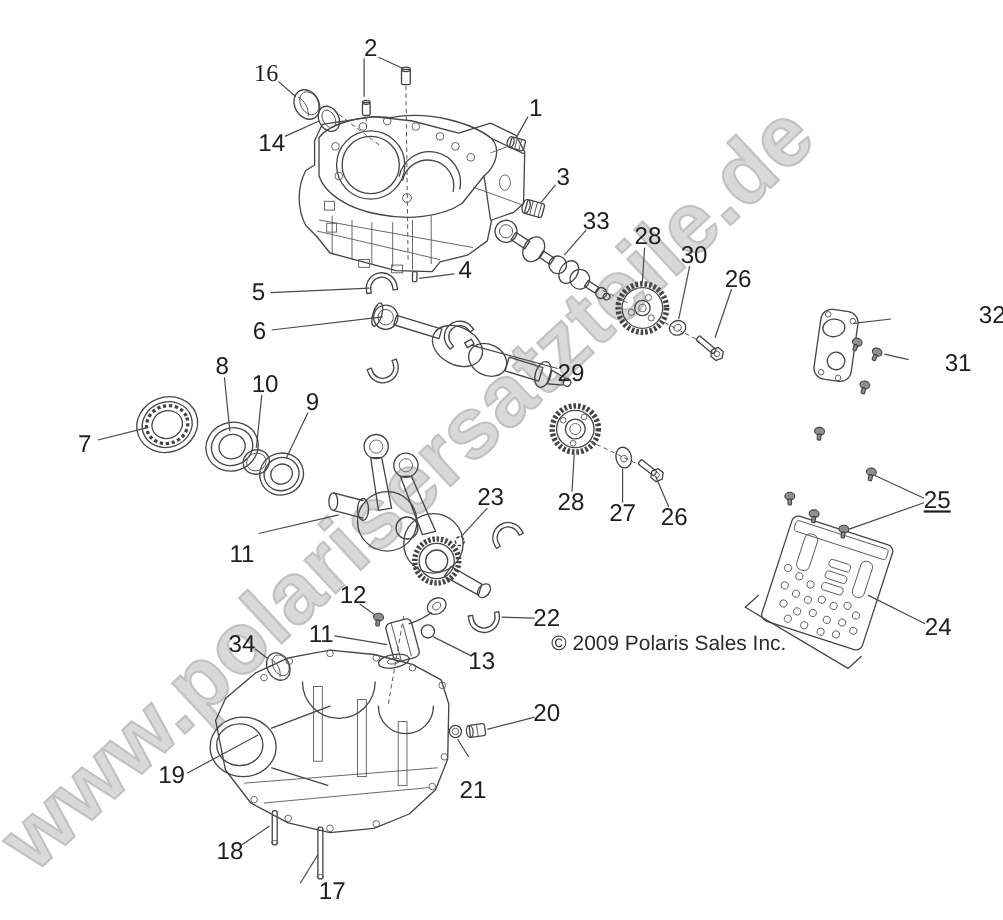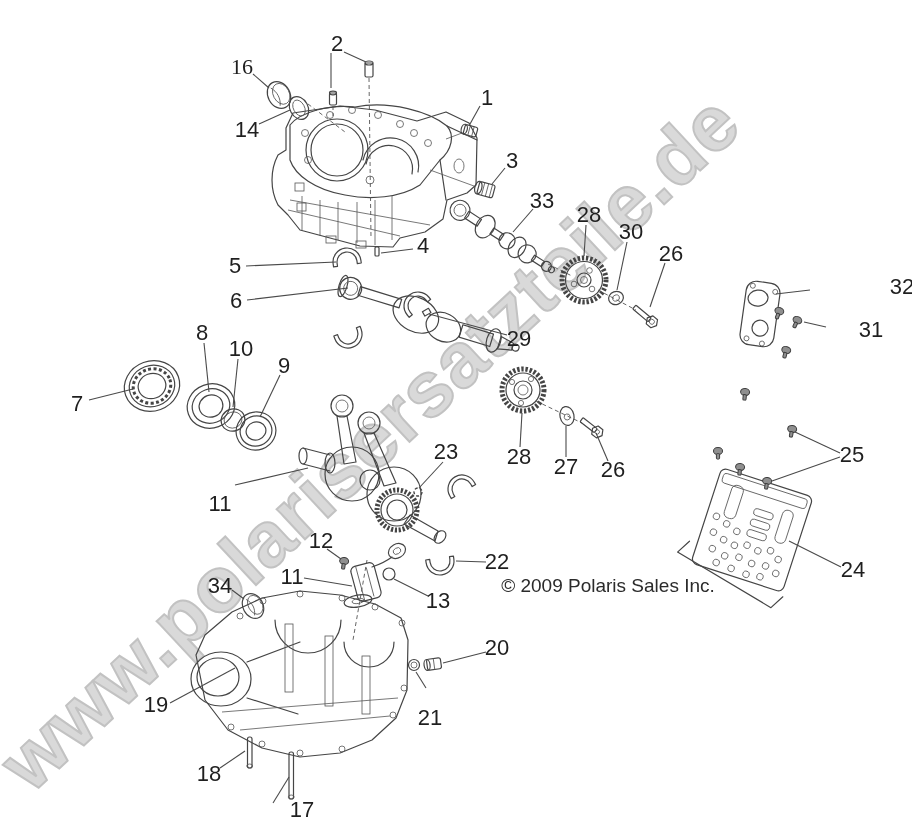--- a/index.html
+++ b/index.html
@@ -416,21 +416,21 @@
       <div class="callout" style="left: 292px; top: 577px;">11</div>
       <div class="callout" style="left: 242px; top: 67px; font-family: Liberation Serif, serif;">16</div>
       <div class="callout" style="left: 263px; top: 810px; margin-left: 39px;">17</div>
       <div class="callout" style="left: 209px; top: 774px;">18</div>
       <div class="callout" style="left: 156px; top: 705px;">19</div>
       <div class="callout" style="left: 497px; top: 648px;">20</div>
       <div class="callout" style="left: 430px; top: 697px; margin-top: 21px;">21</div>
       <div class="callout" style="left: 497px; top: 562px;">22</div>
       <div class="callout" style="left: 446px; top: 452px;">23</div>
       <div class="callout" style="left: 853px; top: 570px;">24</div>
-      <div class="callout" style="left: 852px; top: 455px;">25</div>
+      <div class="callout" style="left: 852px; top: 455px; text-decoration: underline;">25</div>
       <div class="callout" style="left: 671px; top: 254px;">26</div>
       <div class="callout" style="left: 613px; top: 470px;">26</div>
       <div class="callout" style="left: 566px; top: 467px;">27</div>
       <div class="callout" style="left: 589px; top: 215px;">28</div>
       <div class="callout" style="left: 519px; top: 457px;">28</div>
       <div class="callout" style="left: 519px; top: 339px;">29</div>
       <div class="callout" style="left: 631px; top: 232px;">30</div>
       <div class="callout" style="left: 837px; top: 330px; margin-left: 34px;">31</div>
       <div class="callout" style="left: 854px; top: 287px; margin-left: 48px;">32</div>
       <div class="callout" style="left: 542px; top: 201px;">33</div>

